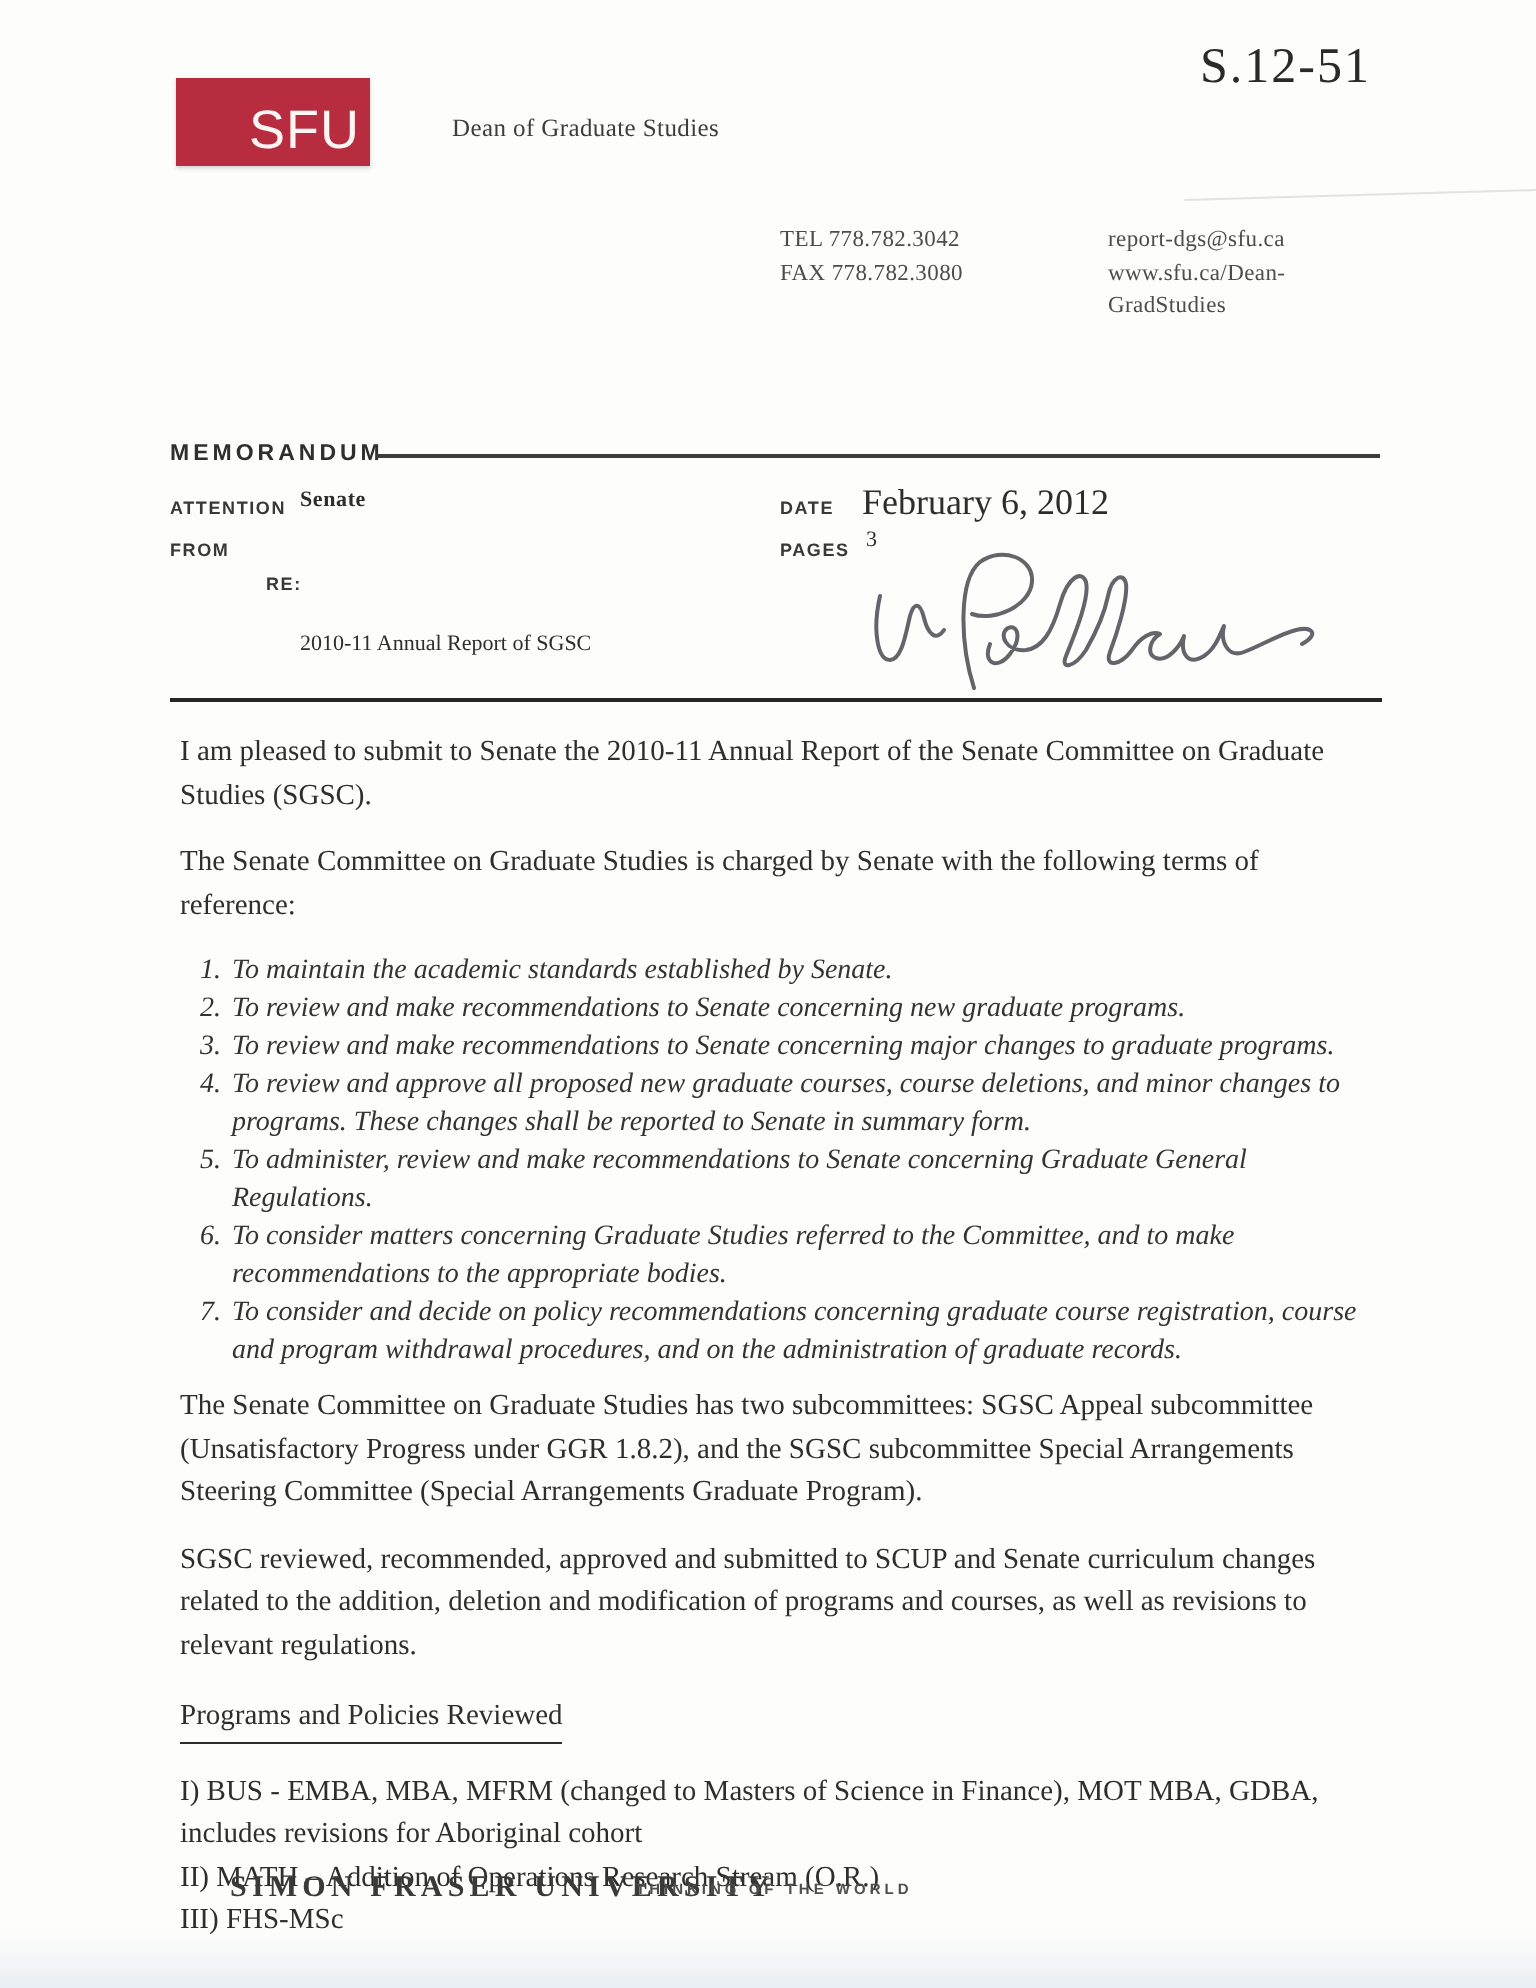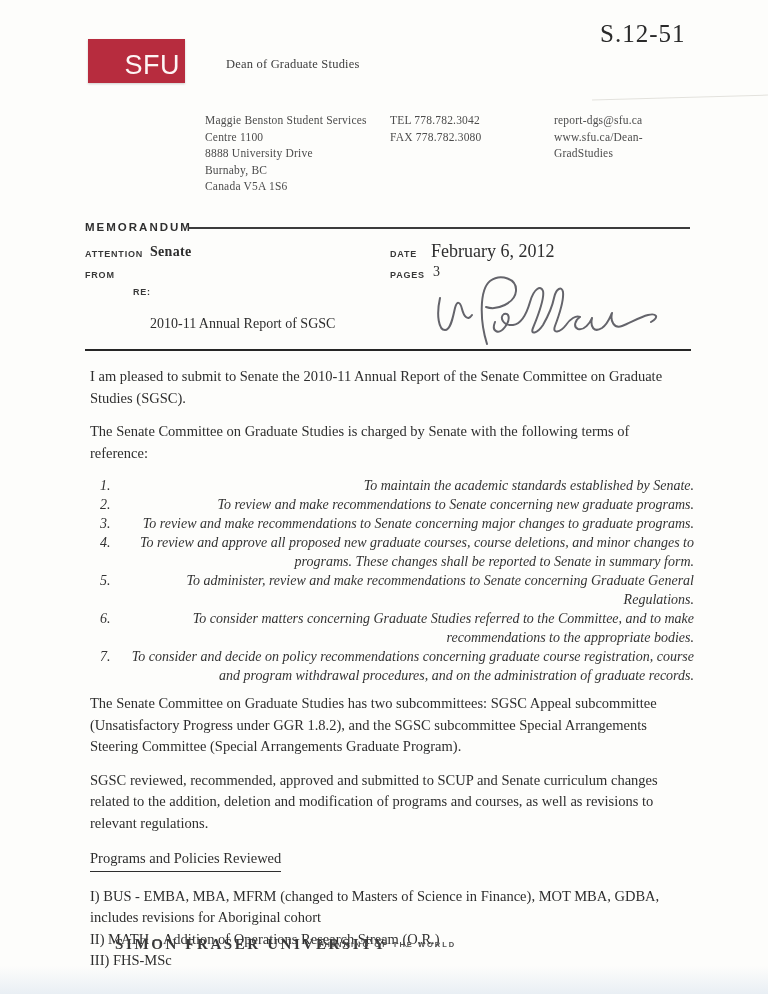--- a/index.html
+++ b/index.html
@@ -54,42 +54,42 @@
   .memo-label{
     position:absolute;
     font-family:"Liberation Sans",sans-serif;font-size:9px;font-weight:bold;
     letter-spacing:.8px;color:#383838;
   }
   .lab-attention{left:85px;top:249px;}
   .lab-from{left:85px;top:270px;}
   .lab-re{left:85px;top:287px;margin-left:48px;}
   .lab-date{left:390px;top:249px;}
   .lab-pages{left:390px;top:270px;}
-  .memo-value{position:absolute;font-size:14px;color:#2d2d2d;}
+  .memo-value{position:absolute;font-size:11px;color:#2d2d2d;}
   .val-attention{left:150px;top:244px;font-weight:bold;letter-spacing:.3px;}
   .val-from{left:150px;top:265px;}
   .val-date{left:431px;top:241px;font-size:18px;}
   .val-pages{left:433px;top:264px;}
   .val-re{left:150px;top:316px;}
   .signature{position:absolute;left:433px;top:270px;width:232px;height:82px;}
   .heavy-rule{
     position:absolute;left:85px;top:349px;width:606px;height:0;
     border-top:2.5px solid #262626;
   }
   
   .body-text{
     position:absolute;left:90px;top:366px;width:604px;
     font-size:14.5px;line-height:21.5px;color:#2e2e2e;
   }
   .body-text p{margin:0 4px 12px 0;}
   ol.terms{
     margin:0 0 8px 0;padding:0 0 0 24px;
     font-style:italic;font-size:14px;line-height:19px;color:#333;
   }
-  ol.terms li{margin:0;padding-left:2px;text-align:right;}
+  ol.terms li{margin:0;padding-left:2px;}
   .section-heading{
     display:inline-block;
     margin:2px 0 14px 0;
     font-size:14.5px;color:#2e2e2e;
     border-bottom:1px solid #2e2e2e;padding-bottom:1px;
   }
   .programs{margin:0;}
   .programs div{margin:0;}
   
   .footer-univ{
@@ -111,27 +111,20 @@
 
 <div class="page">
 
   <div class="logo">
     <span class="logo-text">SFU</span>
   </div>
   <div class="dept">Dean of Graduate Studies</div>
   <div class="doc-label">S.12-51</div>
   <div class="diag-line"></div>
 
-  <div class="addr-col addr-1">
-    <div>Maggie Benston Student Services</div>
-    <div>Centre 1100</div>
-    <div>8888 University Drive</div>
-    <div>Burnaby, BC</div>
-    <div>Canada V5A 1S6</div>
-  </div>
   <div class="addr-col addr-2">
     <div>TEL 778.782.3042</div>
     <div>FAX 778.782.3080</div>
   </div>
   <div class="addr-col addr-3">
     <div>report-dgs@sfu.ca</div>
     <div>www.sfu.ca/Dean-</div>
     <div>GradStudies</div>
   </div>
 

